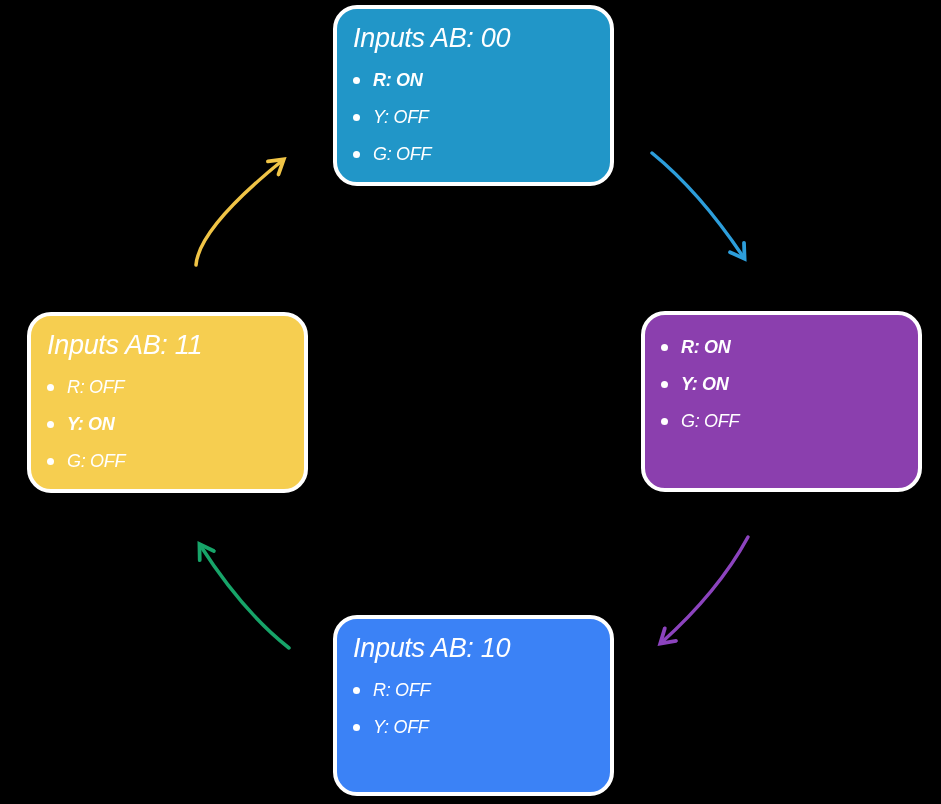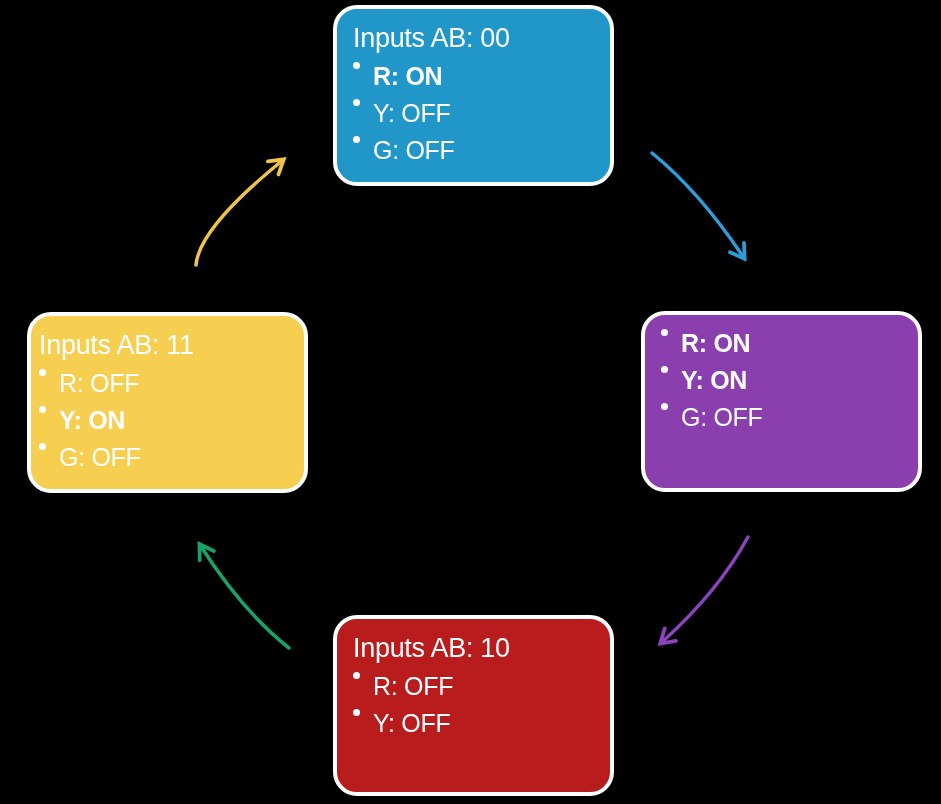--- a/index.html
+++ b/index.html
@@ -22,52 +22,53 @@
   }
   .state {
     position: absolute;
     width: 281px;
     height: 181px;
     box-sizing: border-box;
     border: 4px solid #ffffff;
     border-radius: 24px;
     padding: 14px 16px 10px 16px;
     color: #ffffff;
+    font-style: italic;
   }
   .state-title {
     font-size: 27px;
     letter-spacing: -0.3px;
     line-height: 1.15;
     margin-bottom: 8px;
     white-space: nowrap;
   }
   .state-items {
     list-style: none;
     margin: 0;
     padding: 0;
   }
   .state-items li {
     display: flex;
-    align-items: flex-start;
-    font-size: 25px;
+    align-items: center;
+    font-size: 18px;
     letter-spacing: -0.3px;
     height: 37px;
   }
   .dot {
     width: 7px;
     height: 7px;
     border-radius: 50%;
     background: #ffffff;
     margin-right: 13px;
     flex: 0 0 auto;
   }
   .pos-top    { left: 333px; top: 5px;   }
   .pos-right  { left: 641px; top: 311px; }
   .pos-bottom { left: 333px; top: 615px; }
-  .pos-left   { left: 27px;  top: 312px; padding-left: 8px; }
+  .pos-left   { left: 27px;  top: 312px; }
 </style>
 </head>
 <body>
 
 <div class="canvas">
 
   <svg class="arrow-layer" width="941" height="804" viewBox="0 0 941 804">
     <defs>
       <marker id="ah0" viewBox="0 0 10 10" refX="7.5" refY="5" markerWidth="6" markerHeight="6" orient="auto">
         <path d="M1.5,1 L8,5 L1.5,9" fill="none" stroke-width="1.8" stroke-linecap="round" stroke="#2D9EDB"></path>
@@ -120,21 +121,21 @@
         <span class="dot"></span>
         <span style="font-weight: bold;">Y: ON</span>
       </li>
       <li>
         <span class="dot"></span>
         <span>G: OFF</span>
       </li>
     </ul>
   </div>
 
-  <div class="state pos-bottom" style="background-color: #b91c1c;">
+  <div class="state pos-bottom" style="background-color: #3b82f6;">
     <div class="state-title">Inputs AB: 10</div>
     <ul class="state-items">
       <li>
         <span class="dot"></span>
         <span>R: OFF</span>
       </li>
       <li>
         <span class="dot"></span>
         <span>Y: OFF</span>
       </li>

